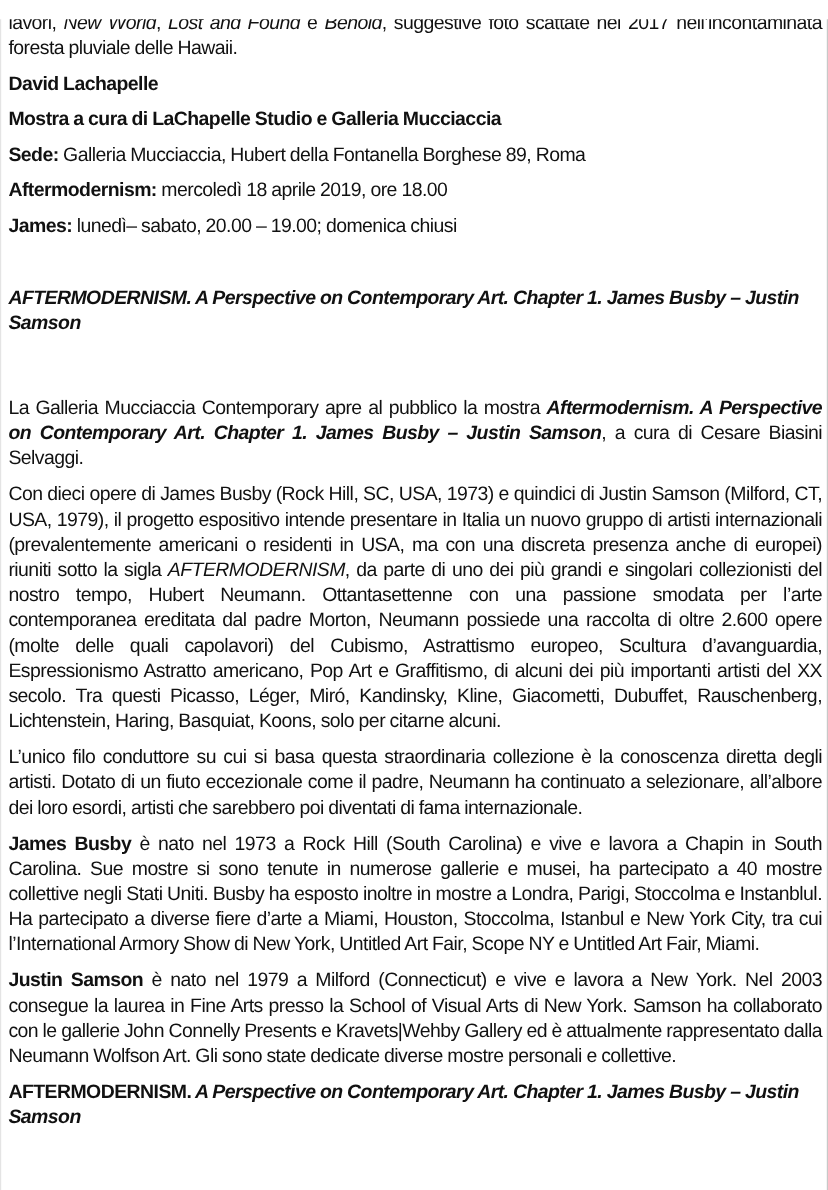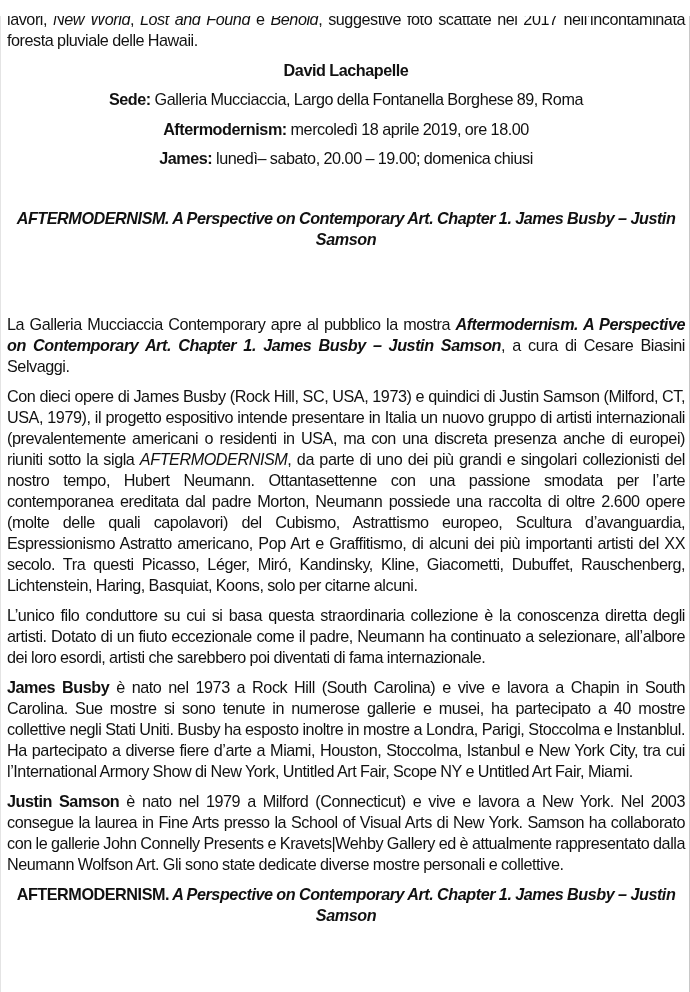--- a/index.html
+++ b/index.html
@@ -30,38 +30,39 @@
       line-height: 21px;
       color: #111111;
       letter-spacing: -0.45px;
       word-spacing: -0.3px;
       font-stretch: condensed;
     }
     p { margin: 0; text-align: justify; }
     .gap-s { margin-top: 8.5px; }
     .gap-m { margin-top: 9px; }
     .gap-l { margin-top: 39px; }
-    .gap-xl { margin-top: 64px; }
+    .gap-xl { margin-top: 50px; }
     b { font-weight: bold; }
     .bi { font-weight: bold; font-style: italic; }
     i { font-style: italic; }
-    .left { text-align: center; }
+    .left { text-align: left; }
   </style>
 </head>
 <body>
 
 <div class="page">
   <div class="content">
 
     <p><span>lavori, </span><i>New World</i><span>, </span><i>Lost and Found</i><span> e </span><i>Behold</i><span>, suggestive foto scattate nel 2017 nell’incontaminata foresta pluviale delle Hawaii.</span></p>
 
     <p class="gap-s left"><b>David Lachapelle</b></p>
 
+    <p class="gap-s left"><b>Mostra a cura di LaChapelle Studio e Galleria Mucciaccia</b></p>
 
-    <p class="gap-s left"><b>Sede:</b><span> Galleria Mucciaccia, Largo della Fontanella Borghese 89, Roma</span></p>
+    <p class="gap-s left"><b>Sede:</b><span> Galleria Mucciaccia, Hubert della Fontanella Borghese 89, Roma</span></p>
 
     <p class="gap-s left"><b>Aftermodernism:</b><span> mercoledì 18 aprile 2019, ore 18.00</span></p>
 
 
     <p class="gap-s left"><b>James:</b><span> lunedì– sabato, 20.00 – 19.00; domenica chiusi</span></p>
 
     <p class="gap-l left"><span class="bi">AFTERMODERNISM. A Perspective on Contemporary Art. Chapter 1. James Busby – Justin Samson</span></p>
 
     <p class="gap-xl"><span>La Galleria Mucciaccia Contemporary apre al pubblico la mostra </span><span class="bi">Aftermodernism. A Perspective on Contemporary Art. Chapter 1. James Busby – Justin Samson</span><span>, a cura di Cesare Biasini Selvaggi.</span></p>
 

